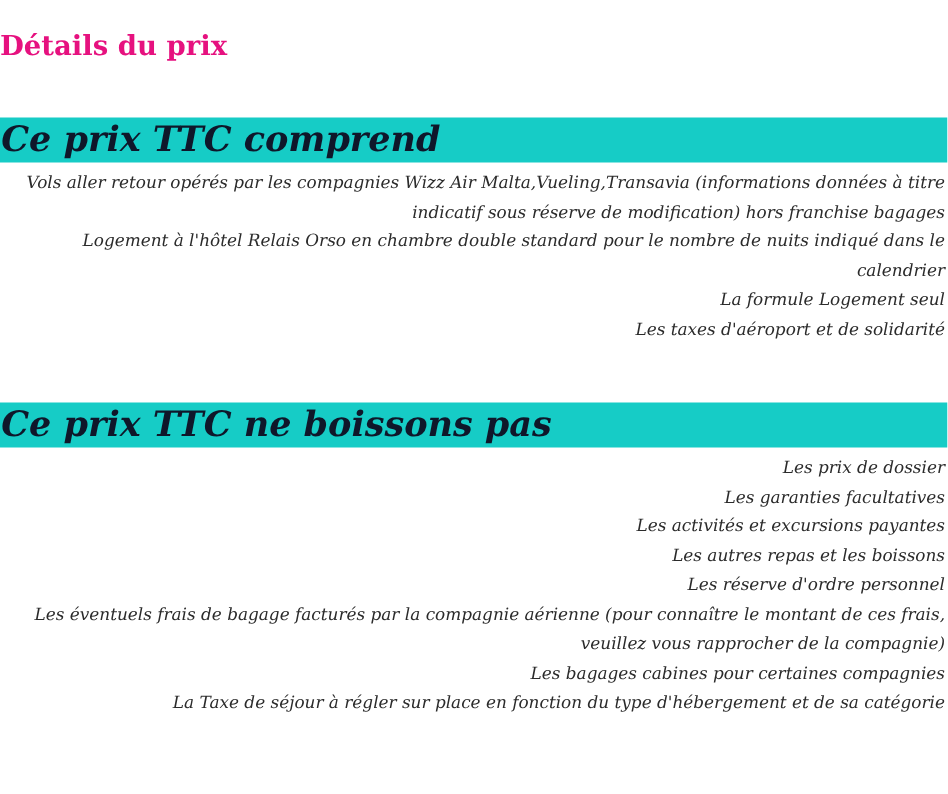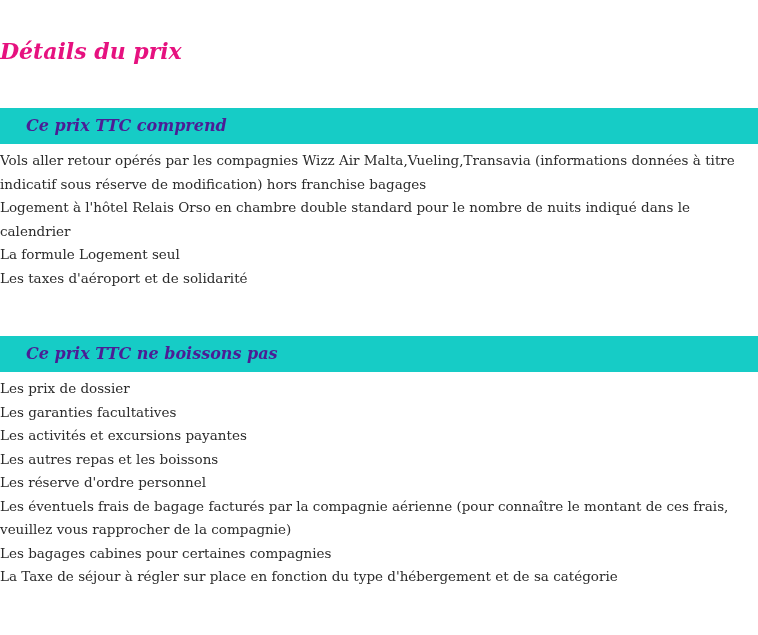--- a/index.html
+++ b/index.html
@@ -15,53 +15,54 @@
     overflow: hidden;
   }
   .page {
     position: relative;
     width: 758px;
     height: 635px;
     box-sizing: border-box;
   }
   .page-title {
     font-family: "DejaVu Serif", serif;
-    font-style: italic;
     font-weight: bold;
     font-size: 22px;
     color: #e6117f;
     padding: 22px 0 0 0;
-    margin: 16px 0 0 0;
+    margin: 2px 0 0 0;
     line-height: 1.2;
   }
   .section {
     margin-top: 0;
   }
   .section-header {
     background: #16ccc6;
-    color: #4c1d95;
+    color: #0f172a;
     font-family: "DejaVu Serif", serif;
     font-style: italic;
     font-weight: bold;
-    font-size: 16px;
+    font-size: 28px;
     line-height: 36px;
     height: 36px;
-    padding-left: 26px;
+    padding-left: 1px;
     box-sizing: border-box;
     width: 758px;
   }
   .section-body {
     padding: 5px 0 0 0;
   }
   .section-body .item {
     font-family: "DejaVu Serif", serif;
+    font-style: italic;
     font-size: 13.5px;
     color: #2b2b2b;
     line-height: 23.5px;
     padding: 0 2px 0 0;
+    text-align: right;
   }
   .spacer-1 { height: 44px; }
   .spacer-2 { height: 46px; }
 </style>
 </head>
 <body>
 
 <div class="page">
 
   <h1 class="page-title">Détails du prix</h1>

